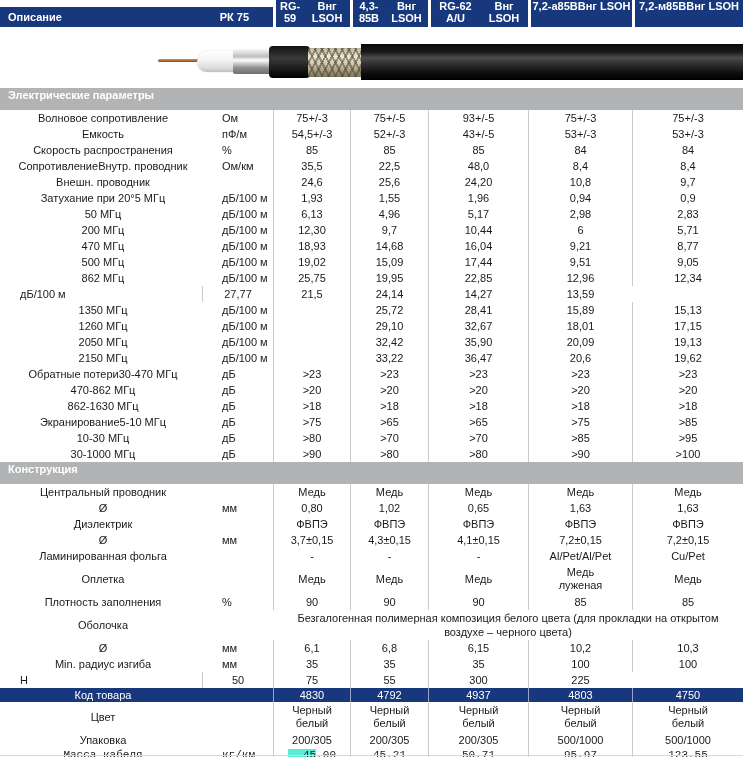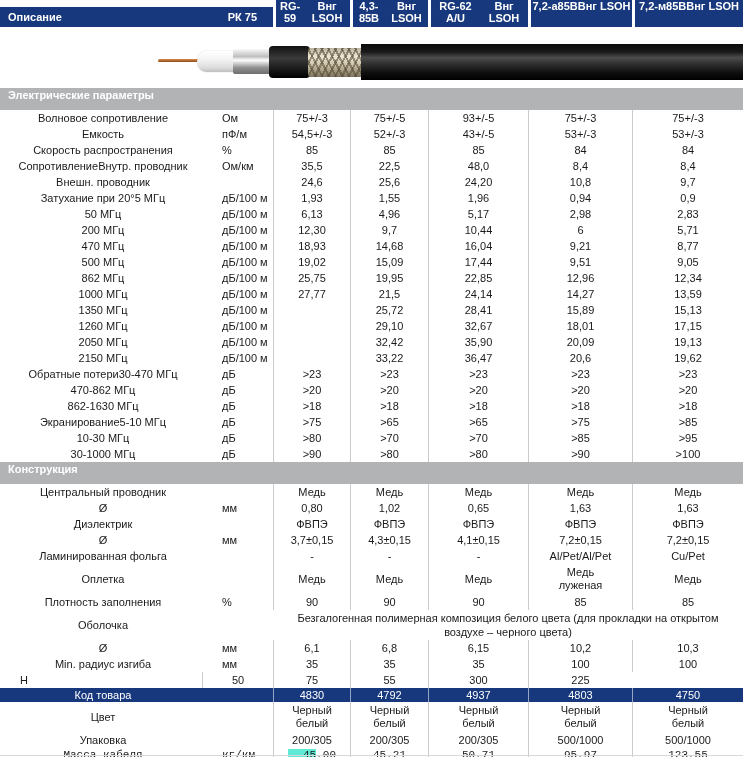--- a/index.html
+++ b/index.html
@@ -4,21 +4,21 @@
 <style>
   * { margin:0; padding:0; box-sizing:border-box; }
   html,body { background:#fff; }
   body { width:743px; font-family:"Liberation Sans", sans-serif; font-size:11px; color:#1a1a1a; }
   .sheet { position:relative; width:743px; height:757px; overflow:hidden; background:#fff; }
 
   
   .hdr { display:grid; grid-template-columns:273px 77px 78px 100px 104px 111px; height:27px; }
   .hdr-desc { position:relative; background:#17387c; color:#fff; font-weight:bold;
               margin-top:7px; display:flex; justify-content:space-between; align-items:center;
-              padding:0 16px 0 8px; }
+              padding:0 24px 0 8px; }
   .hdr-col { background:#17387c; color:#fff; font-weight:bold; text-align:center;
              border-left:3px solid #fff; display:flex; flex-direction:row;
              justify-content:center; line-height:12px; }
 
   
   .cable { position:relative; height:61px; }
   .cable div { position:absolute; }
   .c-wire  { left:158px; top:32px; width:42px; height:3px;
              background:linear-gradient(180deg,#d98e4a,#8d4a1a); border-radius:2px; }
   .c-diel  { left:197px; top:24px; width:38px; height:21px;
@@ -230,24 +230,20 @@
           <span>862 МГц</span>
         </div>
         <div class="c-unit">дБ/100 м</div>
         <div class="val">25,75</div>
         <div class="val">19,95</div>
         <div class="val">22,85</div>
         <div class="val">12,96</div>
         <div class="val">12,34</div>
       </div>
       <div class="row">
-        <div class="c-lab">
-          <span></span>
-          <span>1000 МГц</span>
-        </div>
         <div class="c-unit">дБ/100 м</div>
         <div class="val">27,77</div>
         <div class="val">21,5</div>
         <div class="val">24,14</div>
         <div class="val">14,27</div>
         <div class="val">13,59</div>
       </div>
       <div class="row">
         <div class="c-lab">
           <span></span>

